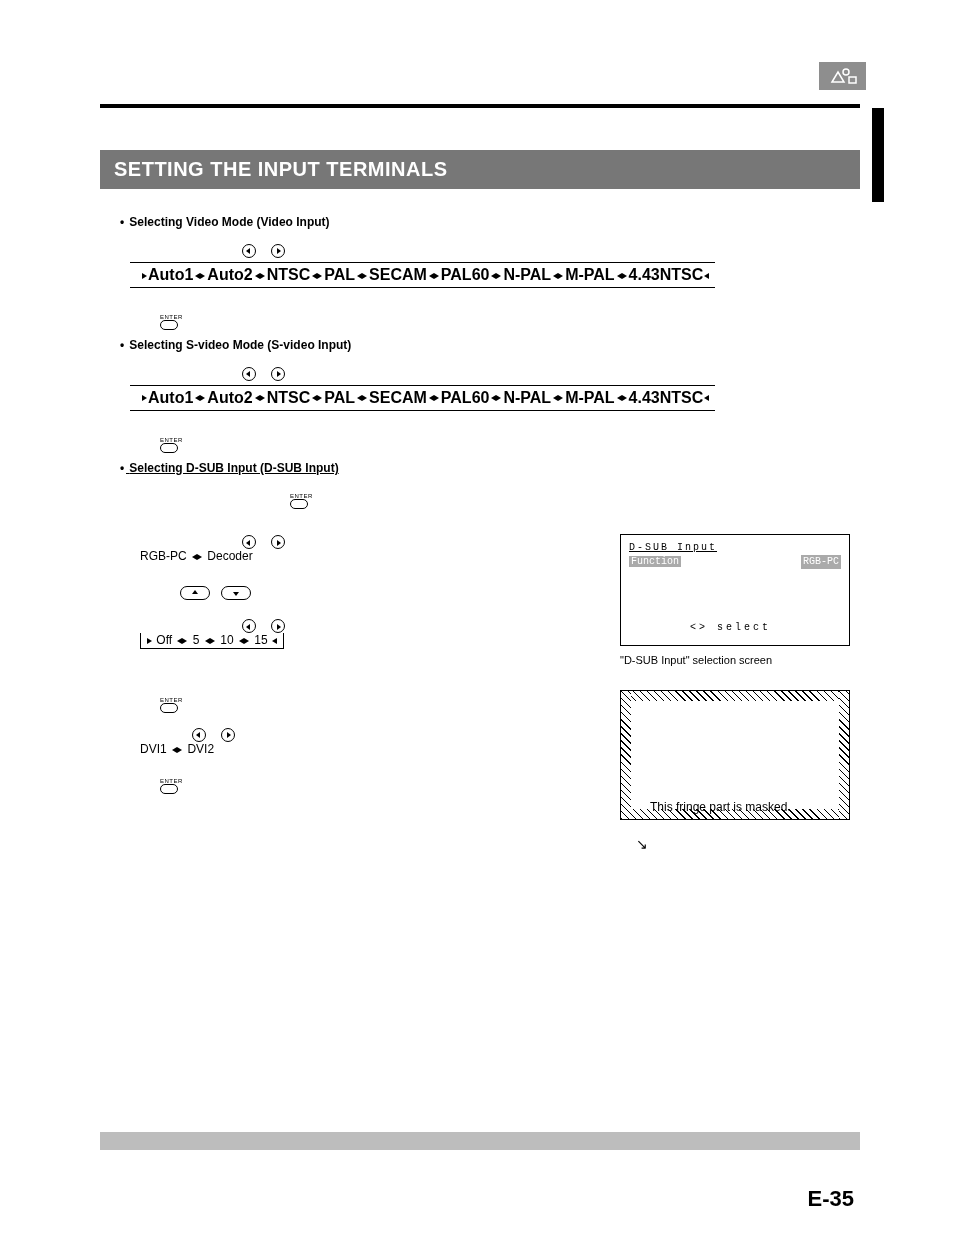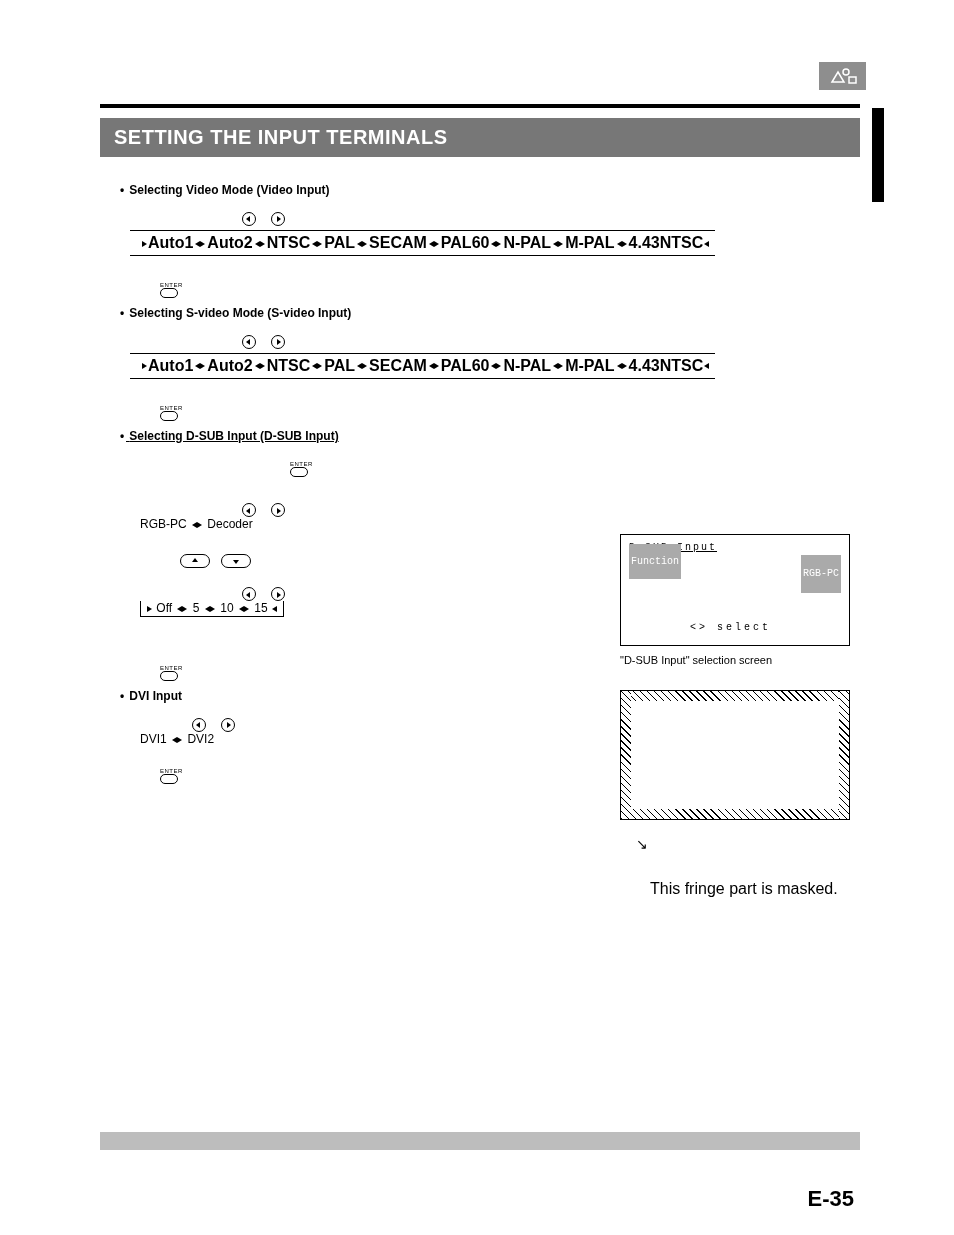--- a/index.html
+++ b/index.html
@@ -11,21 +11,21 @@
     font-size: 12px;
     color: #000;
     position: relative;
   }
   .page { position: absolute; left: 100px; top: 90px; width: 760px; }
   .top-icon-box { position: absolute; right: 88px; top: 62px; width: 47px; height: 28px; background:#8e8e8e; display:flex; align-items:center; justify-content:center;}
   .top-icon-box svg { stroke:#fff; fill:none; }
   .top-rule { position:absolute; left:100px; top:104px; width:760px; height:4px; background:#000; }
   .side-tab { position:absolute; right:70px; top:108px; width:12px; height:94px; background:#000; }
   .section-title-bar {
-    margin-top: 28px; background: #777; color: #fff; font-weight: bold;
+    margin-top: 60px; background: #777; color: #fff; font-weight: bold;
     font-size: 20px; padding: 8px 14px; letter-spacing: .5px;
   }
   .content { padding-left: 20px; }
   .bullet { font-weight: bold; margin-top: 26px; margin-bottom: 6px; }
   .bullet .dot { display:inline-block; width:6px;}
   .lr-buttons { margin-left: 116px; margin-top: 14px; }
   .lr-buttons.tight { margin-top: 6px;}
   .round { display:inline-block; width:14px; height:14px; border:1px solid #000; border-radius:50%; position:relative; vertical-align:middle; margin:0 6px;}
   .round::after{content:'';position:absolute;width:0;height:0;border-top:3px solid transparent;border-bottom:3px solid transparent;top:3.5px;}
   .round.left::after{border-right:4px solid #000;left:3px;}
@@ -41,30 +41,30 @@
   .cycle { font-size:16px; margin-top:4px; position:relative; margin-left:10px;font-weight:bold;}
   .cycle .row{ border:1px solid #000; padding:3px 6px; display:inline-block; white-space:nowrap;}
   .cycle .open-left{border-left:none; padding-left:12px;}
   .cycle .open-right{border-right:none;}
   .pair-line{ margin-left:20px; margin-top:0; font-size:12px;}
   
   .right-fig { position:absolute; left:620px; top:534px; width:240px;}
   .osd-box{ width:230px; height:112px; border:1px solid #000; padding:6px 8px; font-family: "Courier New", monospace; font-size:10px; line-height:14px; position:relative;}
   .osd-title{ text-decoration: underline; letter-spacing:2px;}
   .osd-row{ }
-  .osd-hl{ background:#aaa; color:#fff; padding:12px 2px;}
+  .osd-hl{ background:#aaa; color:#fff; padding:0 2px;}
   .osd-sel{ position:absolute; bottom:10px; left:69px; letter-spacing:3px;}
   .fig-caption{ font-size:11px; margin-top:8px;}
   .mask-box{ margin-top:24px; width:230px; height:130px; border:1px solid #000; position:relative;}
   .hatch{ position:absolute; background: repeating-linear-gradient(45deg,#000 0,#000 1px,#fff 1px,#fff 5px);}
   .hatch.t{top:0;left:0;right:0;height:10px;}
   .hatch.b{bottom:0;left:0;right:0;height:10px;}
   .hatch.l{top:0;bottom:0;left:0;width:10px;}
   .hatch.r{top:0;bottom:0;right:0;width:10px;}
-  .mask-label{ font-size:16px; position:absolute; left:650px; top:880px;}
+  .mask-label{ font-size:12px; position:absolute; left:650px; top:800px;}
   .mask-arrow{ position:absolute; left:636px; top:836px; font-size:14px;}
   .foot-bar{ position:absolute; left:100px; top:1132px; width:760px; height:18px; background:#bdbdbd;}
   .page-num{ position:absolute; right:100px; top:1186px; font-size:22px; font-weight:bold;}
   .tiny-arrow-right::before{content:'';display:inline-block;width:0;height:0;border-top:3px solid transparent;border-bottom:3px solid transparent;border-left:5px solid #000;vertical-align:middle;margin-right:1px;}
   .tiny-arrow-left::after{content:'';display:inline-block;width:0;height:0;border-top:3px solid transparent;border-bottom:3px solid transparent;border-right:5px solid #000;vertical-align:middle;margin-left:1px;}
   .bi::before{content:'';display:inline-block;width:0;height:0;border-top:3px solid transparent;border-bottom:3px solid transparent;border-right:5px solid #000;vertical-align:middle;}
   .bi::after{content:'';display:inline-block;width:0;height:0;border-top:3px solid transparent;border-bottom:3px solid transparent;border-left:5px solid #000;vertical-align:middle;}
   .bi{display:inline-block;margin:0 2px;}
   .seq-item{display:inline-block;}
   .centered-enter{ margin-left:170px;}
@@ -142,21 +142,20 @@
       <span style="display:inline-block;border:1px solid #000;border-top:none;padding:0 6px 1px;">
       <span class="tiny-arrow-right"></span> <span>Off</span> <span class="bi"></span> <span>5</span> <span class="bi"></span> <span>10</span> <span class="bi"></span> <span>15</span> <span class="tiny-arrow-left"></span>
       </span>
     </div>
 
     <div class="enter-btn" style="margin-top:48px;">
       <span class="lbl">ENTER</span>
       <div class="shape"></div>
     </div>
 
-    <div class="bullet" style="margin-top:8px;"><span class="dot">•</span> <span>DVI Input</span></div>
     <div class="lr-buttons" style="margin-left:66px;">
       <span class="round left"></span>
       <span class="round right"></span>
     </div>
     <div class="pair-line">
       <span>DVI1</span> <span class="bi"></span> <span>DVI2</span>
     </div>
     <div class="enter-btn" style="margin-top:22px;">
       <span class="lbl">ENTER</span>
       <div class="shape"></div>

